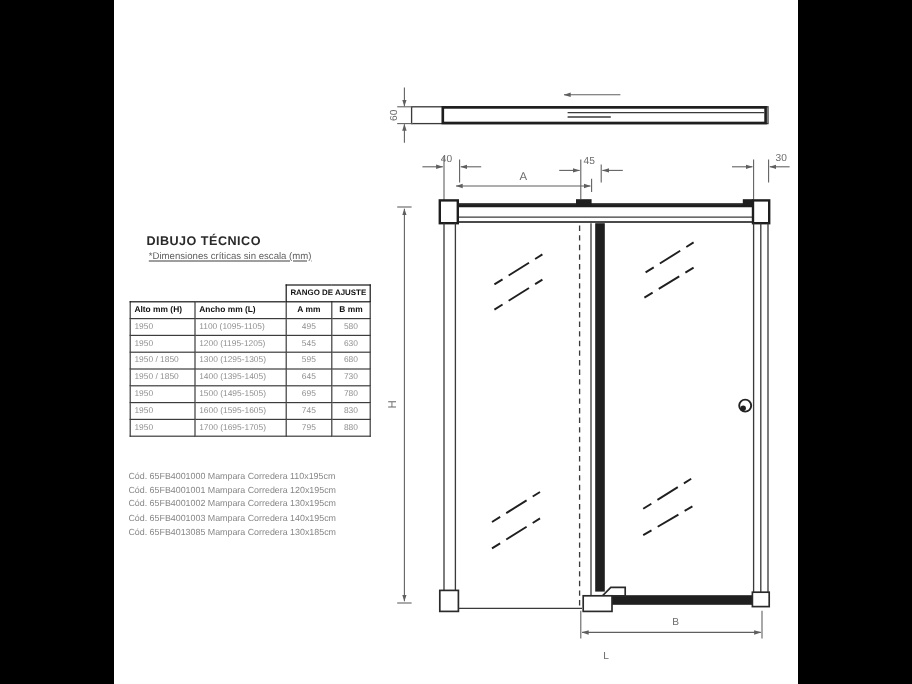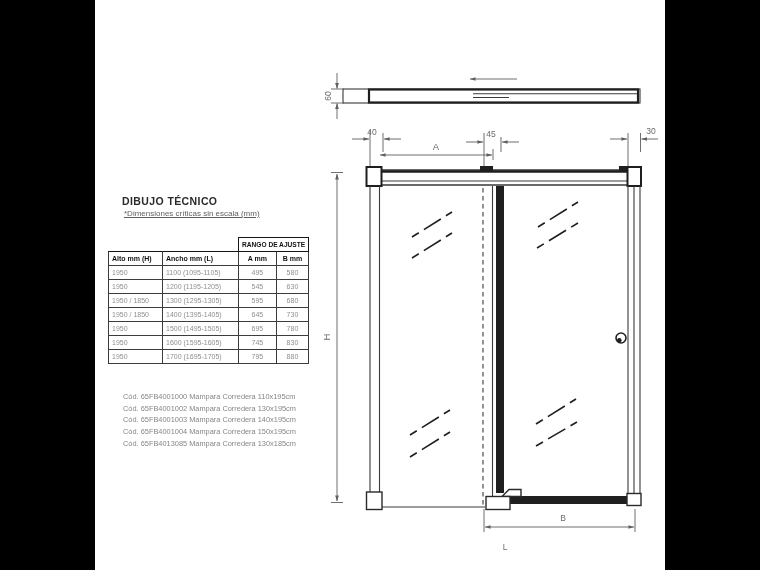--- a/index.html
+++ b/index.html
@@ -19,21 +19,21 @@
              white-space:nowrap;height:14px;box-sizing:border-box;}
   #spec-table .blank{border:none;background:transparent;}
   #spec-table .span-h{border:1.5px solid #161616;font-weight:bold;color:#111;
              font-size:6.6px;text-align:center;}
   #spec-table th{font-size:7px;color:#111;text-align:left;border-top:1.5px solid #161616;}
   #spec-table th.num{text-align:center;}
   #spec-table td{font-size:7px;color:#8f8f8f;font-weight:normal;}
   #spec-table td.num{text-align:center;}
   .w1{width:54px;} .w2{width:76px;} .w3{width:35px;} .w4{width:30px;}
 
-  #codes{position:absolute;left:28px;top:391px;font-size:7.4px;color:#868686;
+  #codes{position:absolute;left:12px;top:391px;font-size:7.4px;color:#868686;
          line-height:11.7px;white-space:nowrap;}
 
   svg{position:absolute;left:0;top:0;}
   .ln{stroke:#3a3a3a;stroke-width:1.1;fill:none;}
   .lnf{stroke:#2a2a2a;stroke-width:1.4;fill:#fff;}
   .thick{stroke:#1e1e1e;stroke-width:2.2;fill:none;}
   .dark{fill:#1f1f1f;stroke:none;}
   .dim{stroke:#5f5f5f;stroke-width:.9;fill:none;}
   .glass{stroke:#1f1f1f;stroke-width:1.6;fill:none;stroke-dasharray:8 6 20 6 8 99;}
   .dimtext{fill:#6b6b6b;font-family:"Liberation Sans",sans-serif;font-size:8.5px;}
@@ -104,23 +104,23 @@
         <td>1950</td>
         <td>1700 (1695-1705)</td>
         <td class="num">795</td>
         <td class="num">880</td>
       </tr>
     </tbody>
       </table>
 
     <div id="codes">
       <div>Cód. 65FB4001000 Mampara Corredera 110x195cm</div>
+      <div>Cód. 65FB4001001 Mampara Corredera 120x195cm</div>
       <div>Cód. 65FB4001002 Mampara Corredera 130x195cm</div>
       <div>Cód. 65FB4001003 Mampara Corredera 140x195cm</div>
-      <div>Cód. 65FB4001004 Mampara Corredera 150x195cm</div>
       <div>Cód. 65FB4013085 Mampara Corredera 130x185cm</div>
     </div>
 
     <svg width="570" height="570" viewBox="0 0 570 570">
       <defs>
         <marker id="arr" viewBox="0 0 10 10" refX="9.5" refY="5" markerWidth="6.5" markerHeight="6.5" orient="auto-start-reverse">
           <path d="M0,1.8 L10,5 L0,8.2 z" fill="#5f5f5f"></path>
         </marker>
       </defs>
 

